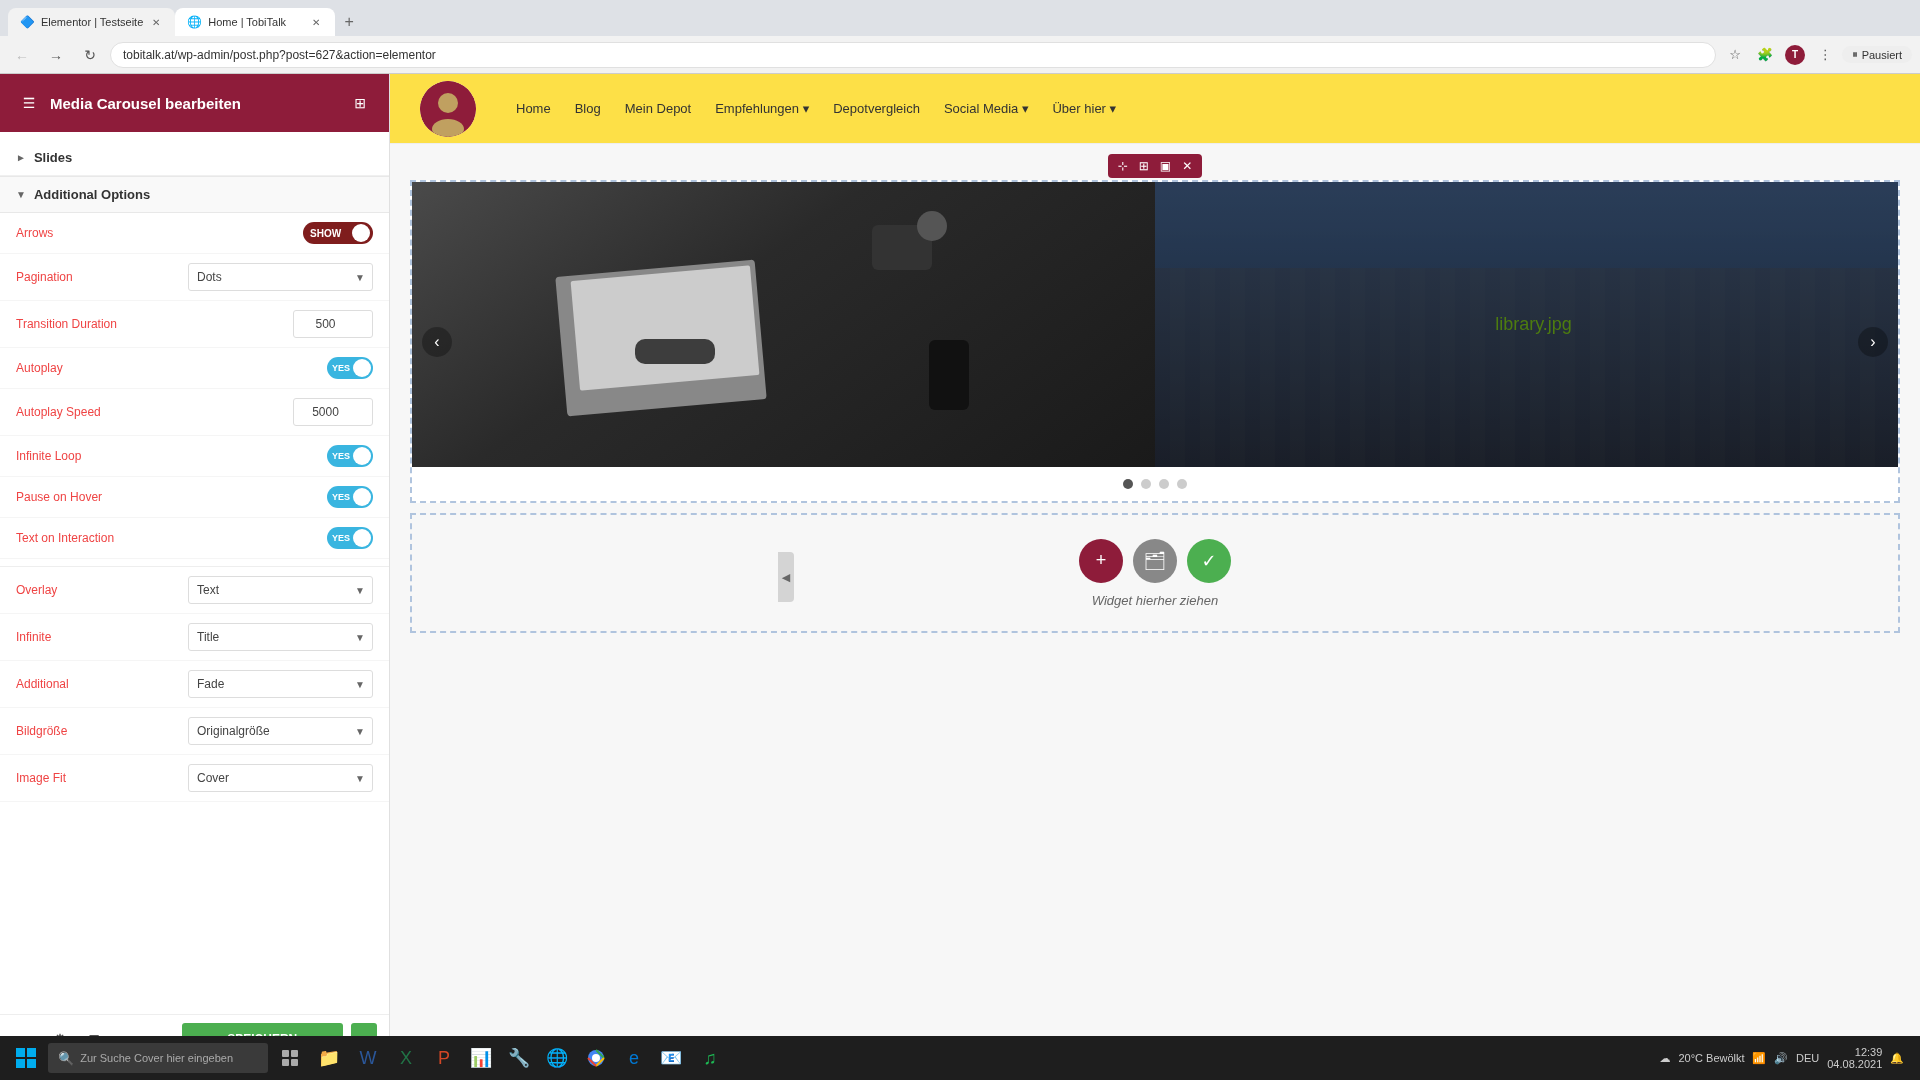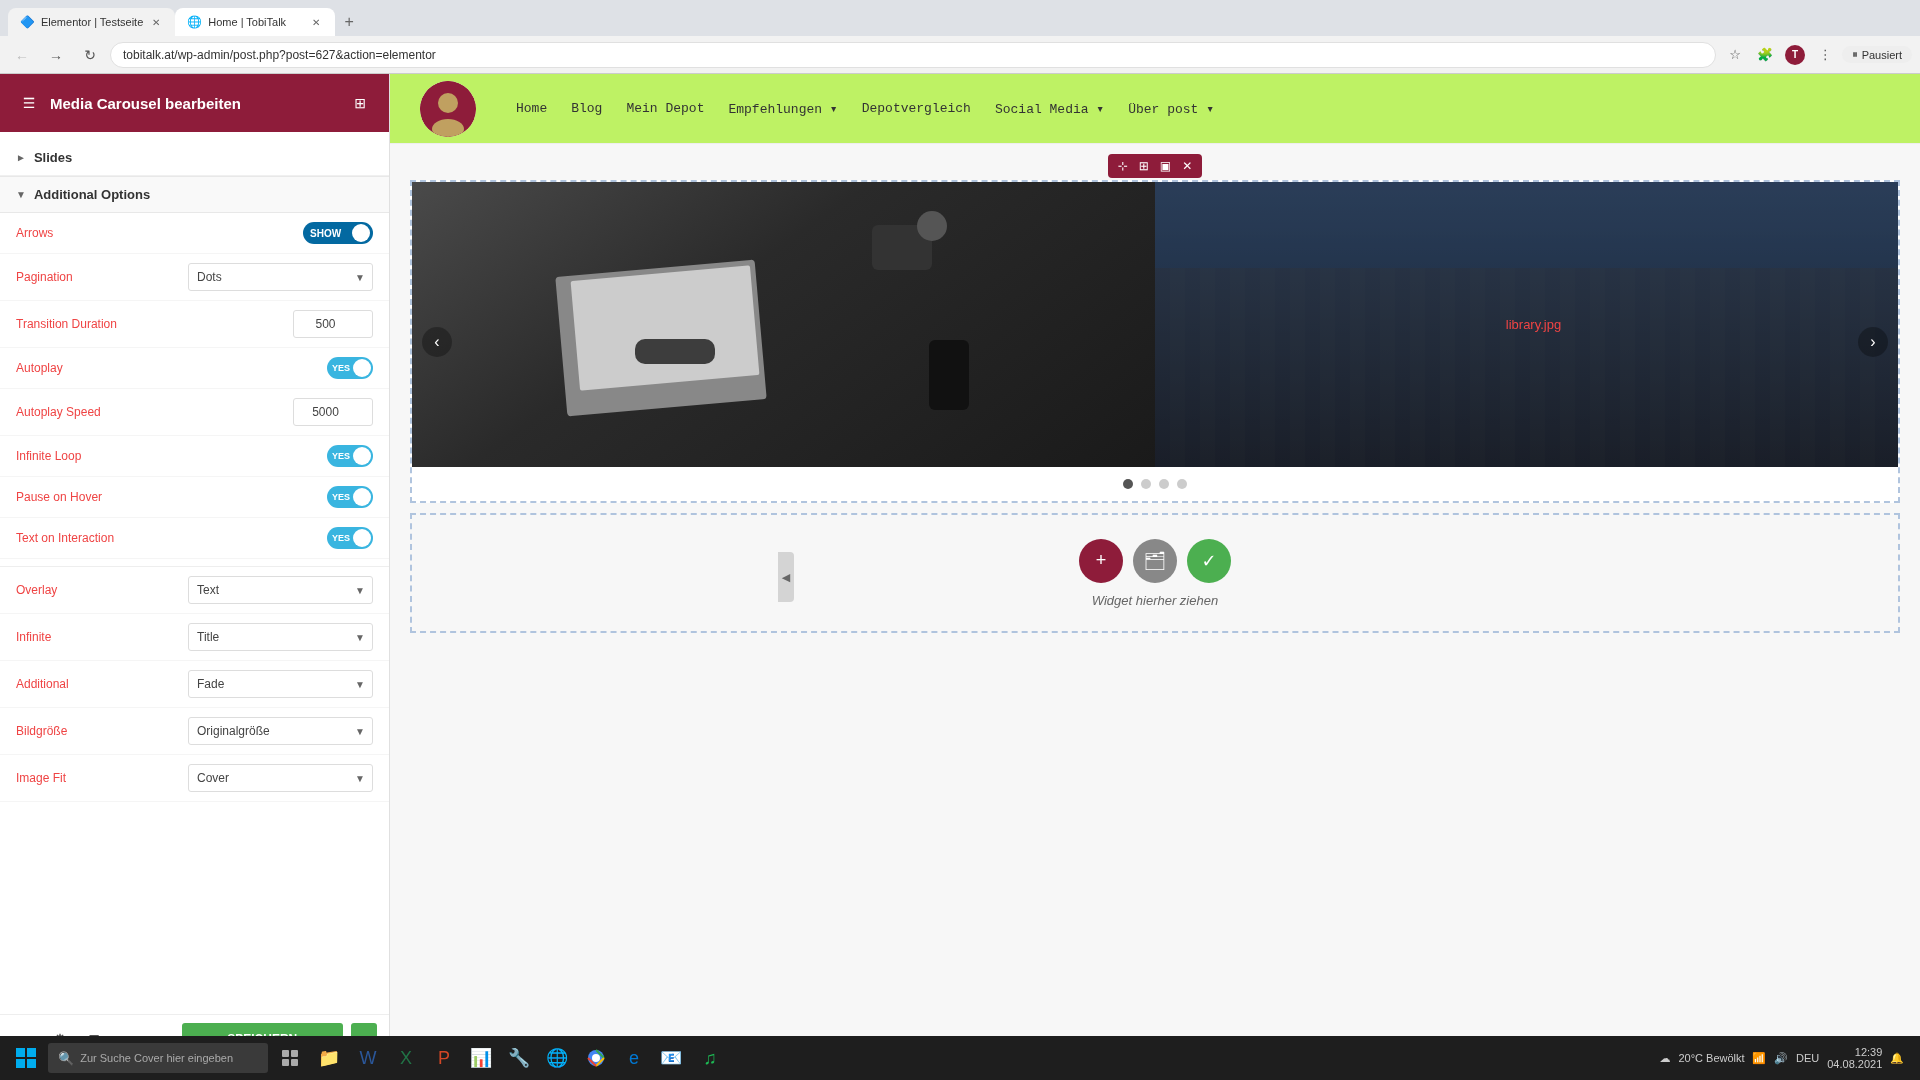--- a/index.html
+++ b/index.html
@@ -37,37 +37,37 @@
 
     
     .additional-options-header { display: flex; align-items: center; padding: 10px 16px; cursor: pointer; background: #f9f9f9; border-bottom: 1px solid #e8e8e8; border-top: 1px solid #e8e8e8; }
     .options-content { padding: 0; }
 
     .option-row { display: flex; align-items: center; padding: 9px 16px; border-bottom: 1px solid #f5f5f5; }
     .option-label { flex: 1; color: #ef4444; font-size: 12px; }
     .option-control { display: flex; align-items: center; }
 
     
-    .toggle-show { background: #0369a1; width: 70px; height: 22px; border-radius: 11px; display: flex; align-items: center; cursor: pointer; position: relative; padding: 2px; }
+    .toggle-show { background: #7f1d1d; width: 70px; height: 22px; border-radius: 11px; display: flex; align-items: center; cursor: pointer; position: relative; padding: 2px; }
     .toggle-show-text { font-size: 10px; color: #fff; font-weight: 700; position: absolute; left: 7px; }
     .toggle-show-knob { width: 18px; height: 18px; background: #fff; border-radius: 50%; position: absolute; right: 3px; }
     .select-wrapper { position: relative; width: 185px; }
     .select-wrapper select { width: 100%; height: 28px; border: 1px solid #ddd; border-radius: 3px; padding: 0 8px; font-size: 12px; color: #444; background: #fff; appearance: none; cursor: pointer; }
     .select-arrow { position: absolute; right: 8px; top: 50%; transform: translateY(-50%); font-size: 10px; color: #666; pointer-events: none; }
 
     
     .number-input { width: 80px; height: 28px; border: 1px solid #ddd; border-radius: 3px; padding: 0 8px; font-size: 12px; color: #444; text-align: center; }
     .save-btn { flex: 1; height: 34px; background: #4caf50; color: #fff; border: none; border-radius: 3px; font-size: 13px; font-weight: 600; cursor: pointer; }
     .save-dropdown { width: 30px; height: 34px; background: #4caf50; color: #fff; border: none; border-radius: 3px; cursor: pointer; font-size: 12px; }
 
     
     .content-area { flex: 1; overflow: auto; background: #f7f7f7; }
 
     
-    .website-nav { background: #bef264; padding: 0 30px; display: flex; align-items: center; height: 70px; border-bottom: 1px solid #eee; gap: 30px; font-family: Liberation Mono, monospace; }
+    .website-nav { background: #fde047; padding: 0 30px; display: flex; align-items: center; height: 70px; border-bottom: 1px solid #eee; gap: 30px; }
     .site-logo { width: 56px; height: 56px; border-radius: 50%; overflow: hidden; background: #ccc; margin-right: 10px; }
     .nav-links { display: flex; gap: 24px; align-items: center; }
     .nav-link { font-size: 13px; color: #333; text-decoration: none; cursor: pointer; }
     .nav-link-dropdown { font-size: 13px; color: #333; text-decoration: none; cursor: pointer; display: flex; align-items: center; gap: 4px; }
     .carousel-nav-btn { position: absolute; top: 50%; transform: translateY(-50%); background: rgba(0,0,0,0.3); color: #fff; border: none; width: 30px; height: 30px; border-radius: 50%; cursor: pointer; font-size: 16px; display: flex; align-items: center; justify-content: center; }
     .carousel-prev { left: 10px; }
     .carousel-next { right: 10px; }
     .carousel-dots { display: flex; justify-content: center; gap: 8px; padding: 12px; }
     .dot { width: 10px; height: 10px; border-radius: 50%; background: #ccc; }
     .dot.active { background: #555; }
@@ -366,21 +366,21 @@
           </svg>
         </div>
       </div>
       <div class="nav-links">
         <a class="nav-link">Home</a>
         <a class="nav-link">Blog</a>
         <a class="nav-link">Mein Depot</a>
         <a class="nav-link-dropdown">Empfehlungen ▾</a>
         <a class="nav-link">Depotvergleich</a>
         <a class="nav-link-dropdown">Social Media ▾</a>
-        <a class="nav-link-dropdown">Über post ▾</a>
+        <a class="nav-link-dropdown">Über hier ▾</a>
       </div>
     </div>
 
     <div style="margin:10px 20px;position:relative;">
 
       <div style="display:flex;justify-content:center;margin-bottom:2px;">
         <div style="background:#8e1c3a;border-radius:4px;display:inline-flex;gap:1px;padding:3px 5px;">
           <button class="caret-btn">⊹</button>
           <button class="caret-btn">⊞</button>
           <button class="caret-btn">▣</button>
@@ -414,21 +414,21 @@
           <div style="flex:0 0 50%;position:relative;overflow:hidden;">
             <div style="width:100%;height:100%;position:relative;">
 
               <div style="position:absolute;inset:0;background:linear-gradient(180deg,#4a6fa5 0%,#2d4a70 50%,#1a2d47 100%);">
 
                 <div style="position:absolute;bottom:0;left:0;right:0;height:70%;background:repeating-linear-gradient(90deg, rgba(100,60,30,0.4) 0px, rgba(100,60,30,0.4) 15px, rgba(120,80,40,0.4) 15px, rgba(120,80,40,0.4) 30px);"></div>
                 <div style="position:absolute;inset:0;background:linear-gradient(180deg,rgba(70,100,140,0.7) 0%,rgba(30,50,80,0.5) 100%);"></div>
               </div>
 
               <div style="position:absolute;inset:0;background:rgba(0,0,0,0.4);display:flex;align-items:center;justify-content:center;">
-                <span style="color:#ef4444;font-size:13px;font-weight:500;margin-left:14px;">library.jpg</span>
+                <span style="color:#4d7c0f;font-size:18px;font-weight:500;margin-left:14px;">library.jpg</span>
               </div>
             </div>
           </div>
         </div>
 
         <button class="carousel-nav-btn carousel-prev">‹</button>
         <button class="carousel-nav-btn carousel-next">›</button>
 
         <div class="carousel-dots">
           <div class="dot active"></div>

